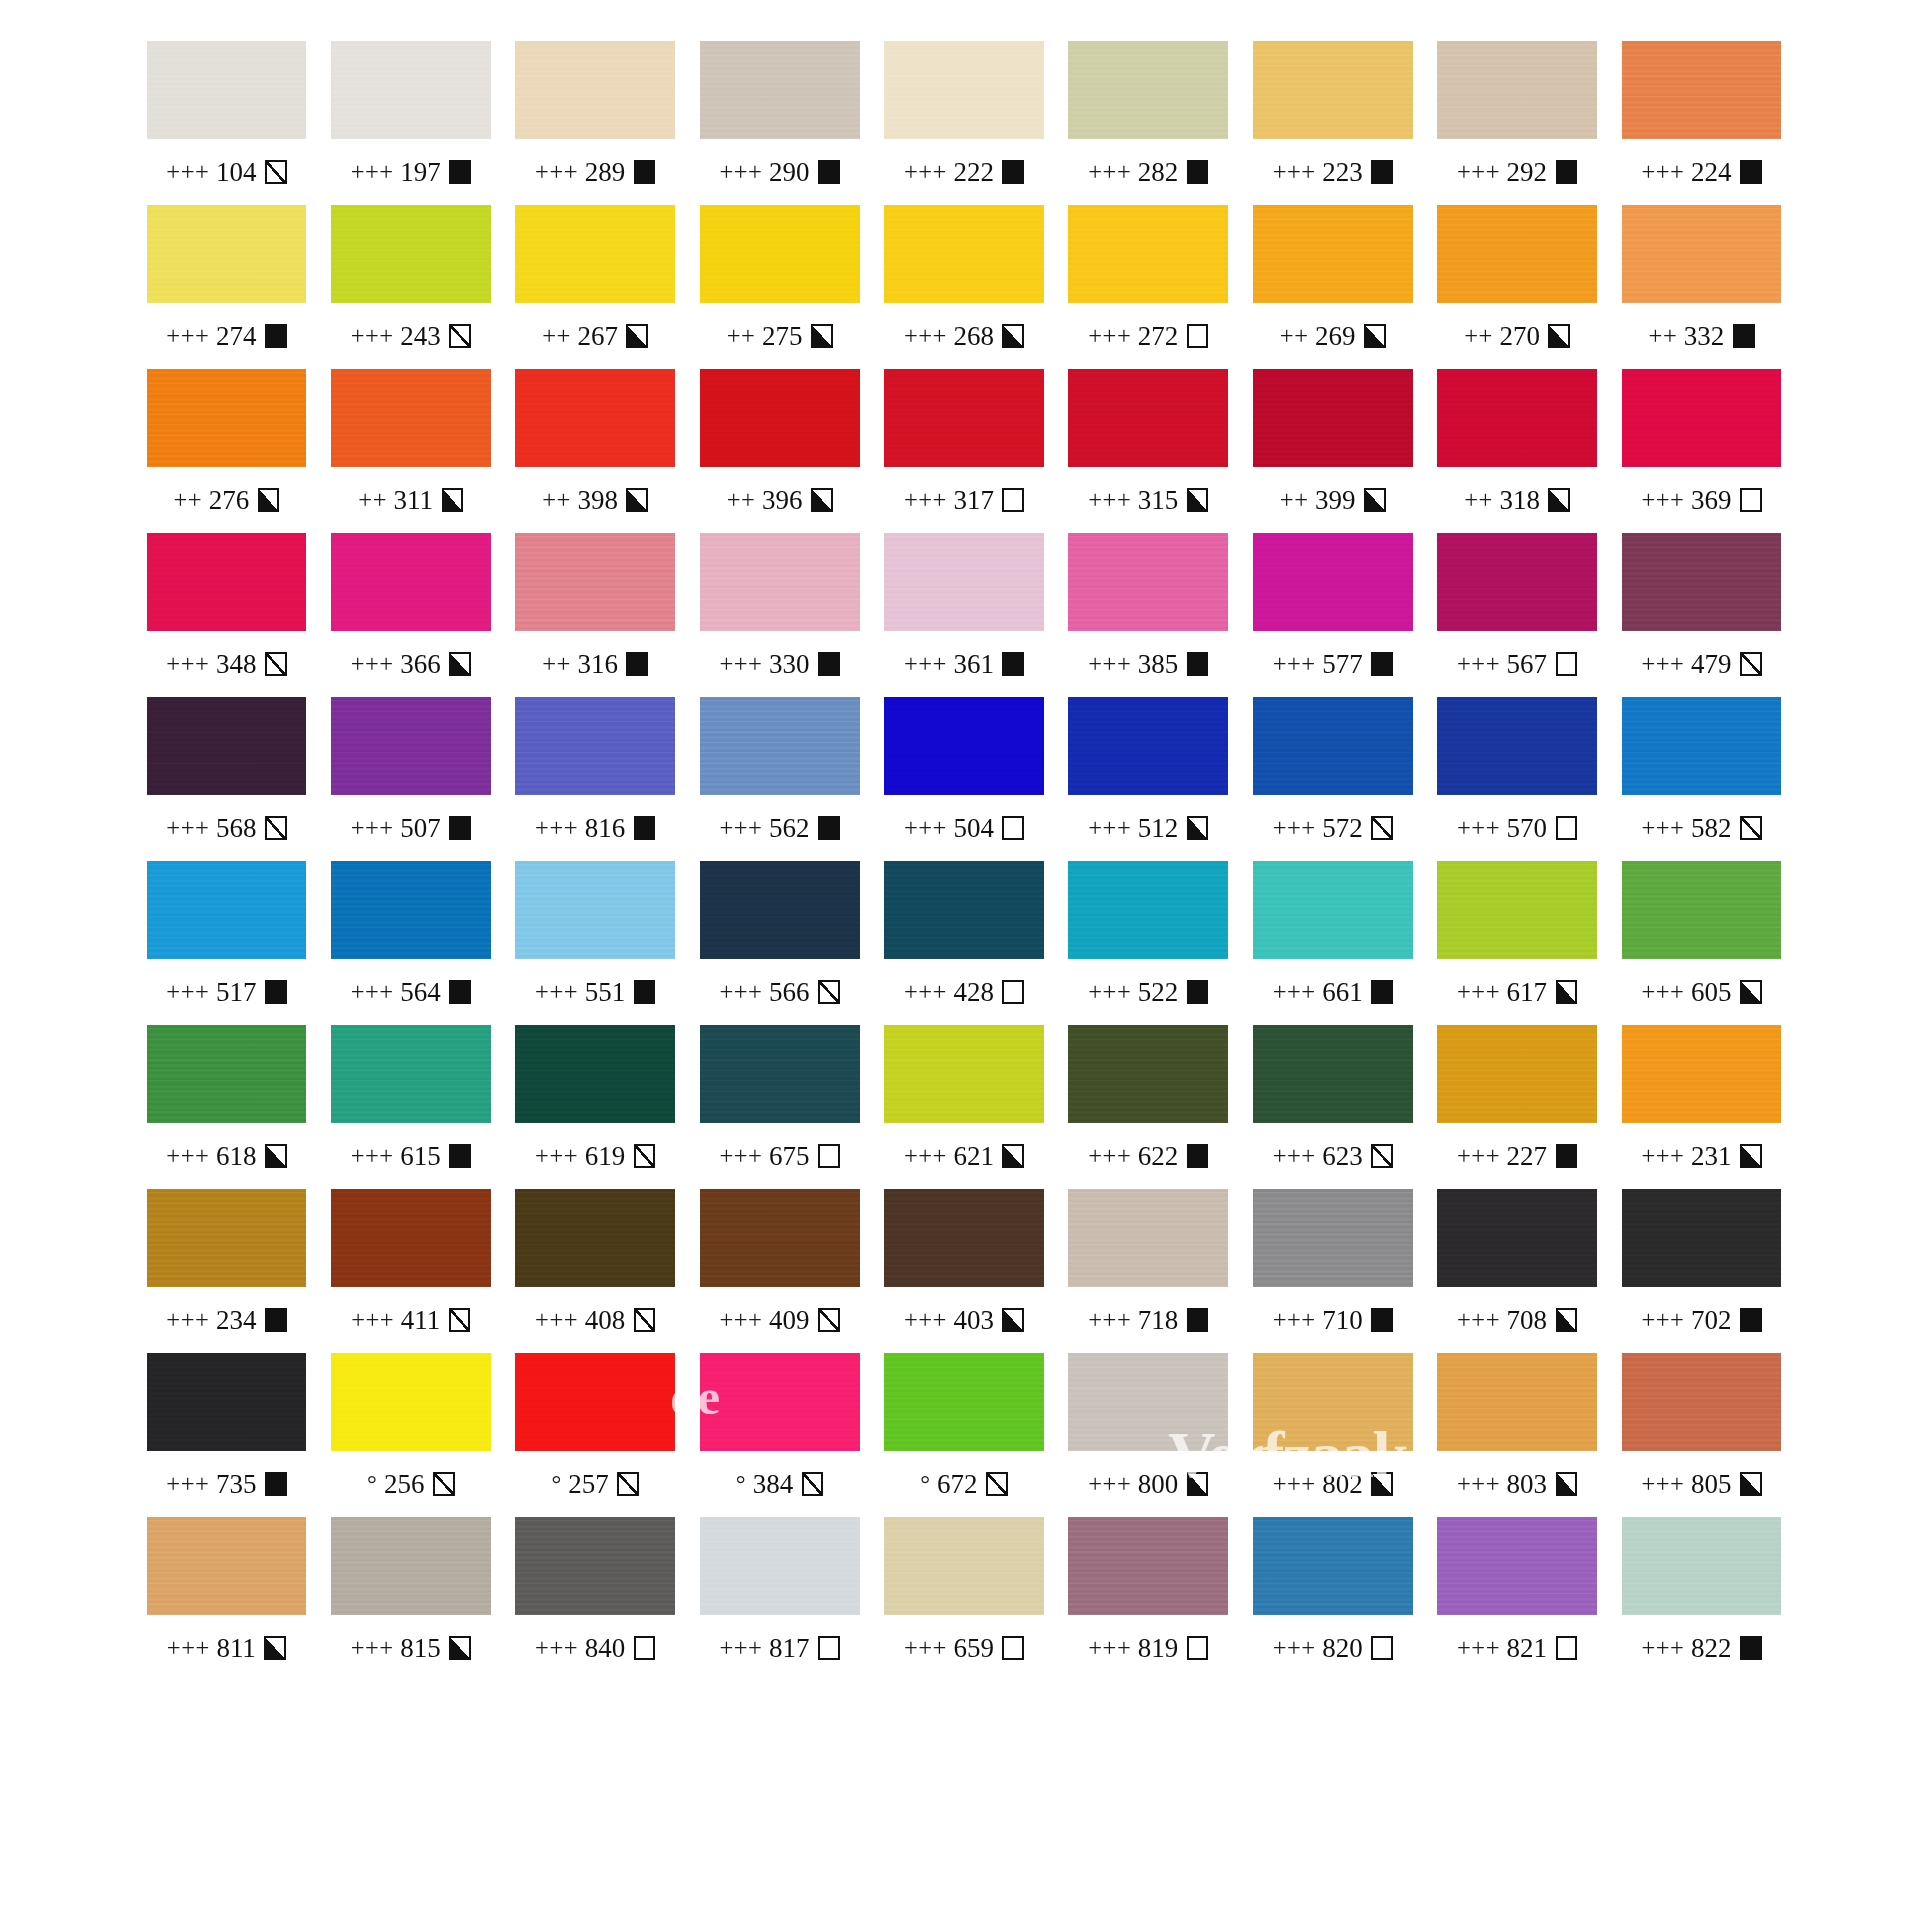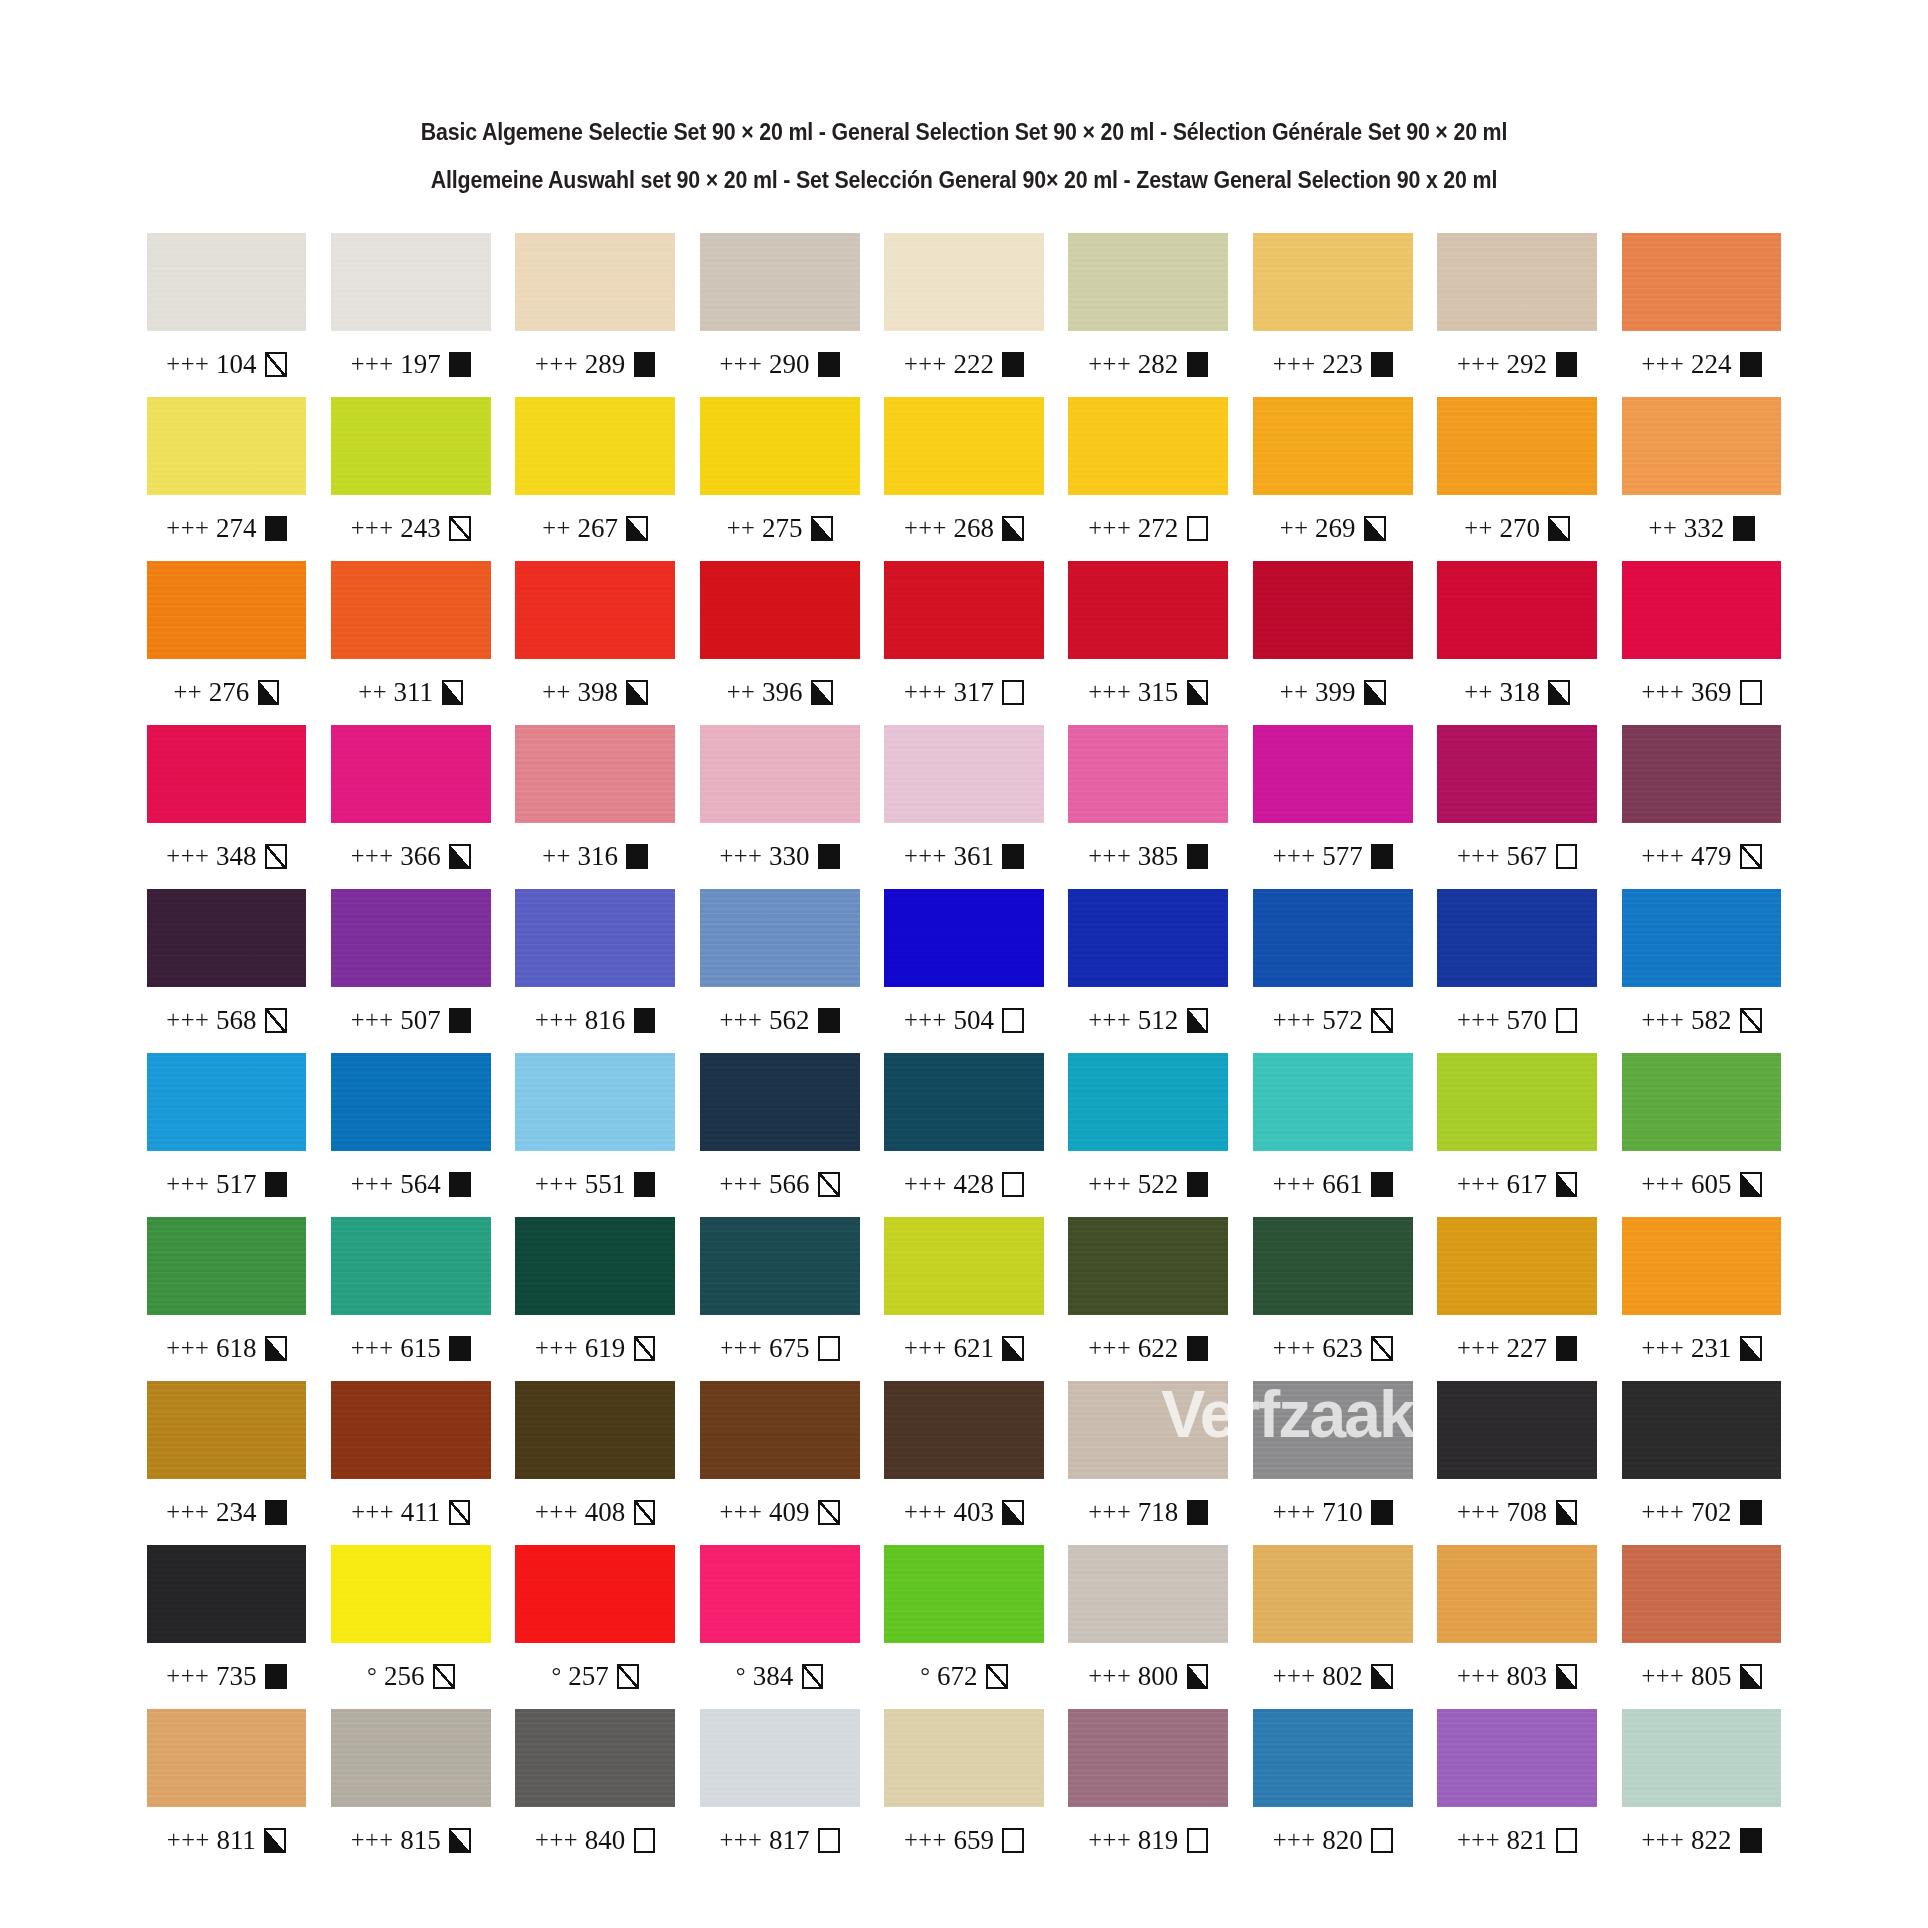--- a/index.html
+++ b/index.html
@@ -120,20 +120,21 @@
   }
 
   .watermark{
     position:absolute;
     left:0;right:12px;
     top:1332px;
     text-align:center;
     z-index:5;
     pointer-events:none;
     line-height:0.98;
+    font-family:Liberation Serif, serif;
   }
   .watermark .wm1{
     font-size:51px;
     font-weight:700;
     color:rgba(255,255,255,0.72);
     letter-spacing:-0.9px;
     display:block;
     text-align:left;
     margin-left:670px;
   }
@@ -145,24 +146,20 @@
     display:block;
     text-align:center;
     margin-left:659px;
   }
 </style>
 </head>
 <body>
 
 <div class="sheet">
 
-  <div class="titles">
-    <div class="title-line">Basic Algemene Selectie Set 90 × 20 ml  - General Selection Set 90 × 20 ml - Sélection Générale Set 90 × 20 ml</div>
-    <div class="title-line l2">Allgemeine Auswahl set 90 × 20 ml - Set Selección General 90× 20 ml - Zestaw General Selection 90 x 20 ml</div>
-  </div>
 
   <div class="grid" id="grid">
       <div class="cell">
         <div class="swatch" style="background: rgb(227, 223, 217);">
           <div class="tex"></div>
         </div>
         <div class="lbl">
           <span class="perm">+++</span>
           <span class="num">104</span>
           <span class="opq diag"></span>

